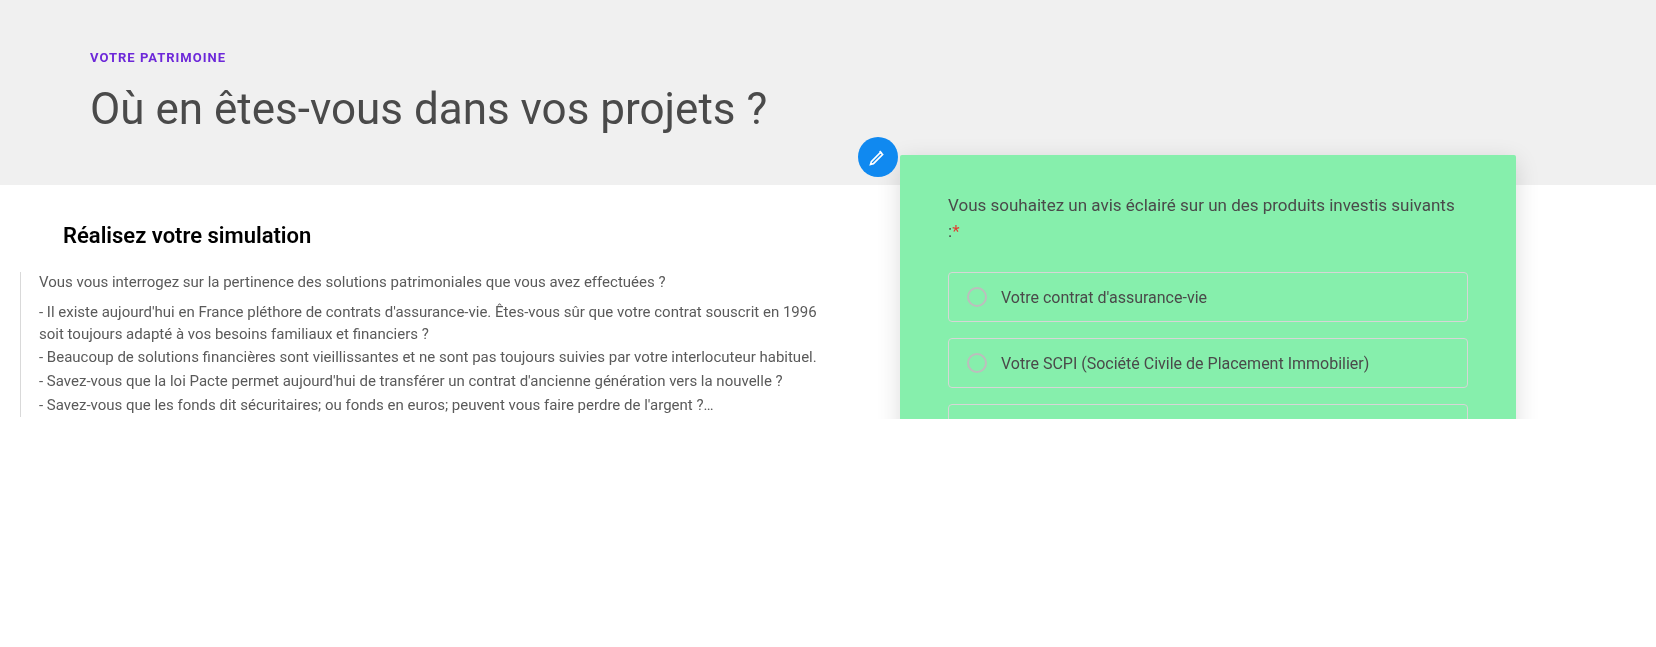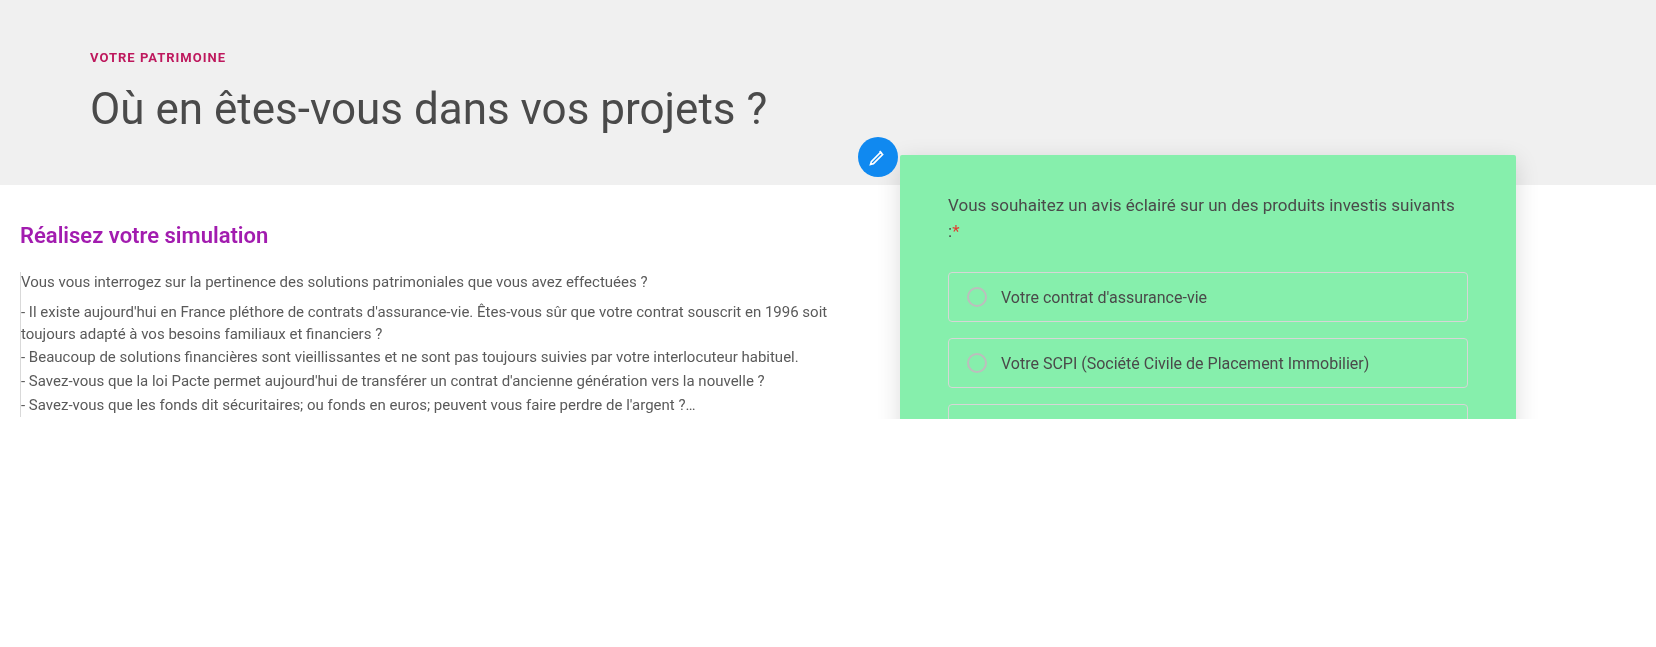--- a/index.html
+++ b/index.html
@@ -7,48 +7,50 @@
     font-family: -apple-system, BlinkMacSystemFont, "Segoe UI", Roboto, Arial, sans-serif;
     color: #4a4a4a;
     background: #fff;
     width: 1656px;
   }
   .header-band {
     background: #f0f0f0;
     padding: 50px 0 50px 90px;
   }
   .eyebrow {
-    color: #be185d;
+    color: #6d28d9;
     font-size: 13px;
     font-weight: 700;
     letter-spacing: 1px;
   }
   .page-title {
     color: #4a4a4a;
     font-size: 44px;
     font-weight: 400;
     margin-top: 18px;
   }
   .content-area {
     background: #fff;
     position: relative;
     padding-top: 38px;
   }
   .left-col {
     padding: 0 0 0 20px;
     width: 840px;
   }
   .sim-title {
-    color: #a21caf;
+    color: #000000;
     font-size: 22px;
     font-weight: 600;
     margin-bottom: 24px;
+    margin-left: 43px;
   }
   .sim-body {
     border-left: 1px solid #d9d9d9;
+    padding-left: 18px;
     font-size: 15px;
     color: #5a5a5a;
     line-height: 1.45;
   }
   .sim-body p { margin-bottom: 8px; }
   .sim-q { margin-bottom: 16px; }
   .sim-bold { font-weight: 700; font-style: italic; margin-bottom: 22px; }
   .sim-ul { list-style: none; }
   .sim-ul li { margin-bottom: 2px; }
 

